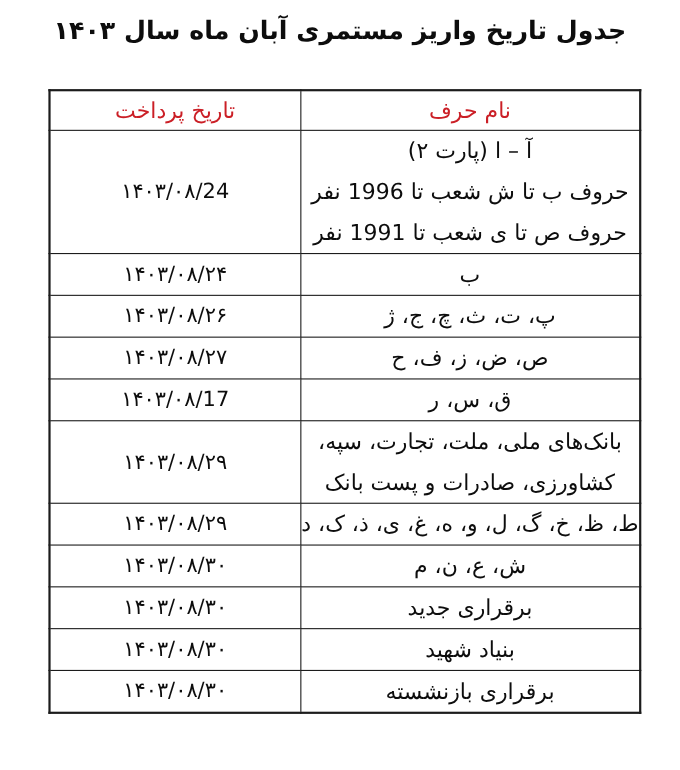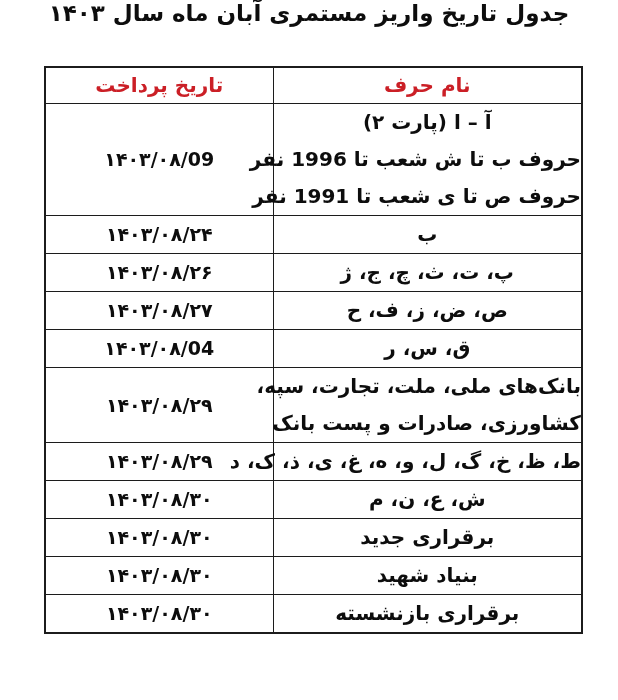--- a/index.html
+++ b/index.html
@@ -9,20 +9,21 @@
     font-family: "DejaVu Sans", sans-serif;
     direction: rtl;
     overflow: hidden;
   }
   .page {
     width: 618px; height: 700px;
     background: #ffffff;
     position: relative;
   }
   .title {
+    padding-top: 15px;
     text-align: center;
     font-size: 23px;
     font-weight: bold;
     color: #0d0d0d;
     letter-spacing: 0;
   }
   table.pay-table {
     border-collapse: collapse;
     table-layout: fixed;
     width: 537px;
@@ -30,21 +31,21 @@
     direction: rtl;
     border: 2.5px solid #1c1c1c;
     background: #ffffff;
   }
   col.col-name { width: 309px; }
   col.col-date { width: 228px; }
   th, td {
     border: 1.5px solid #1c1c1c;
     text-align: center;
     vertical-align: middle;
-    font-weight: bold;
+    font-weight: normal;
     padding: 0;
   }
   th {
     height: 36px;
     font-size: 20px;
     color: #cb1f26;
   }
   td { color: #0d0d0d; }
   td.name-cell { font-size: 20px; }
   td.name-cell .cell-line { line-height: 37px; white-space: nowrap; }
@@ -71,21 +72,21 @@
         <th>تاریخ پرداخت</th>
       </tr>
     </thead>
     <tbody>
         <tr>
           <td class="name-cell">
             <div class="cell-line">آ – ا (پارت ۲)</div>
             <div class="cell-line">حروف ب تا ش شعب تا 1996 نفر</div>
             <div class="cell-line">حروف ص تا ی شعب تا 1991 نفر</div>
           </td>
-          <td class="date-cell">۱۴۰۳/۰۸/09</td>
+          <td class="date-cell">۱۴۰۳/۰۸/24</td>
         </tr>
         <tr>
           <td class="name-cell">
             <div class="cell-line">ب</div>
           </td>
           <td class="date-cell">۱۴۰۳/۰۸/۲۴</td>
         </tr>
         <tr>
           <td class="name-cell">
             <div class="cell-line">پ، ت، ث، چ، ج، ژ</div>
@@ -95,21 +96,21 @@
         <tr>
           <td class="name-cell">
             <div class="cell-line">ص، ض، ز، ف، ح</div>
           </td>
           <td class="date-cell">۱۴۰۳/۰۸/۲۷</td>
         </tr>
         <tr>
           <td class="name-cell">
             <div class="cell-line">ق، س، ر</div>
           </td>
-          <td class="date-cell">۱۴۰۳/۰۸/04</td>
+          <td class="date-cell">۱۴۰۳/۰۸/17</td>
         </tr>
         <tr>
           <td class="name-cell">
             <div class="cell-line">بانک‌های ملی، ملت، تجارت، سپه،</div>
             <div class="cell-line">کشاورزی، صادرات و پست بانک</div>
           </td>
           <td class="date-cell">۱۴۰۳/۰۸/۲۹</td>
         </tr>
         <tr>
           <td class="name-cell">

